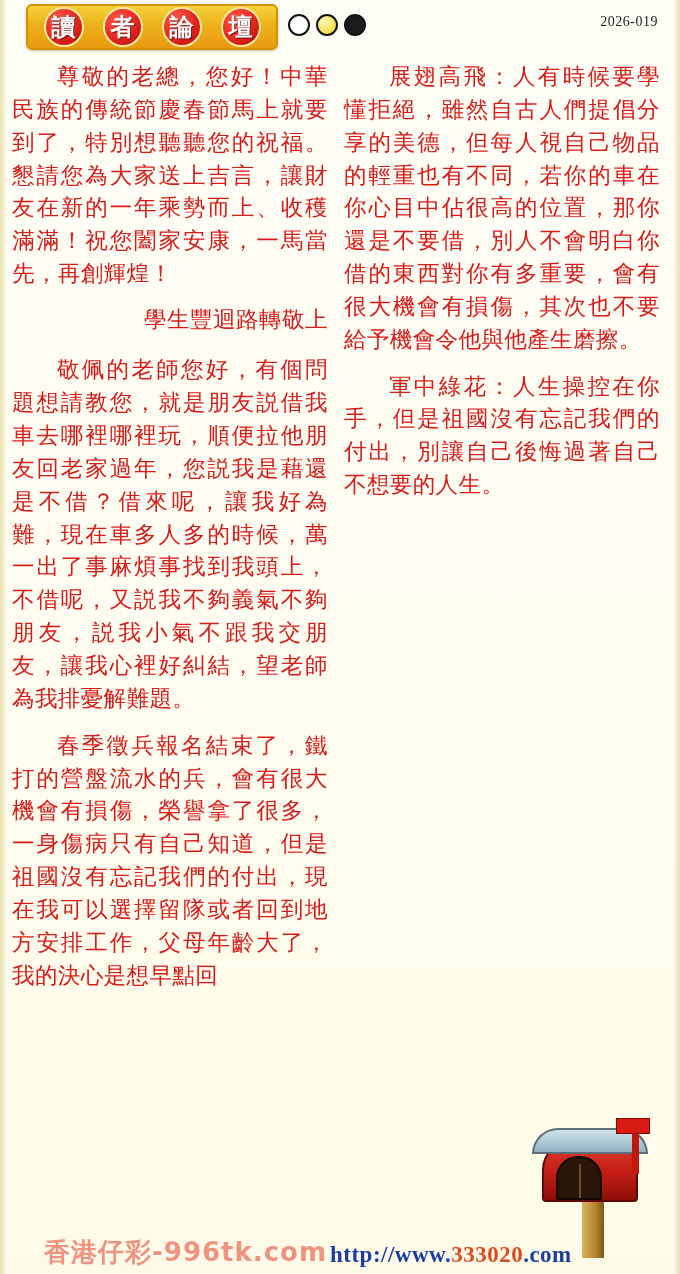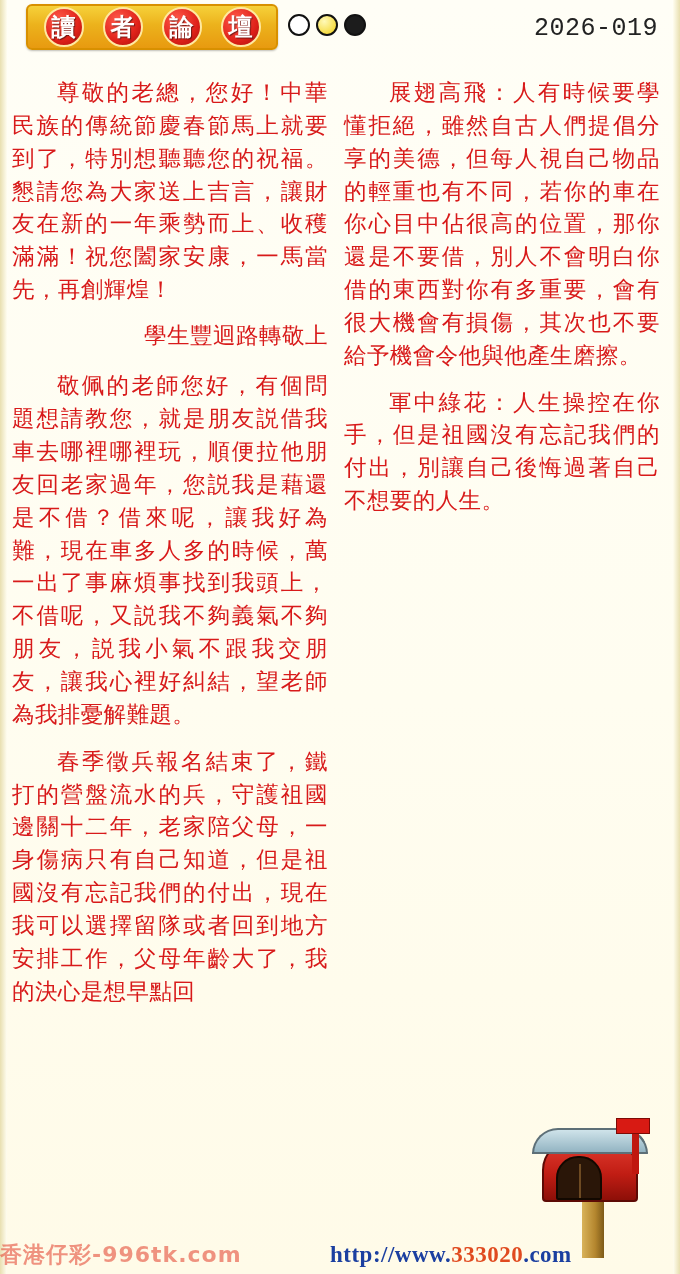--- a/index.html
+++ b/index.html
@@ -66,30 +66,30 @@
     border: 2px solid #111;
     background: #fff;
   }
   .dot.d1 { left: 288px; }
   .dot.d2 { left: 316px; background: radial-gradient(circle at 35% 30%, #fff9b8, #f2d118); }
   .dot.d3 { left: 344px; background: #1c1c1c; }
 
   #issue {
     position: absolute;
     right: 22px; top: 14px;
-    font-size: 25px;
+    font-size: 14px;
     color: #222;
     letter-spacing: .5px;
-    font-family: Liberation Mono, monospace;
+    font-family: Liberation Serif, serif;
   }
 
   
   .col {
     position: absolute;
-    top: 76px;
+    top: 60px;
     width: 316px;
     font-family: "DejaVu Sans", sans-serif;
   }
   #col-left  { left: 12px; }
   #col-right { left: 344px; }
 
   .para {
     font-size: 22.5px;
     line-height: 1.46;
     color: #d81a1a;
@@ -163,26 +163,27 @@
     left: 96px; top: 0px;
     width: 34px; height: 16px;
     background: #d81a13;
     border: 1px solid #7d0a05;
   }
 
   
   #wm-left {
     position: absolute;
     left: 0; bottom: 4px;
-    font-size: 22px;
+    font-size: 26px;
     font-weight: bold;
     color: rgba(225,60,40,.55);
     letter-spacing: 1px;
     white-space: nowrap;
     font-family: "DejaVu Sans", sans-serif;
+    padding-left: 44px;
   }
   #wm-url {
     position: absolute;
     left: 330px; bottom: 6px;
     font-size: 23px;
     font-weight: bold;
     font-family: "Liberation Serif", serif;
     color: #e04a1f;
     letter-spacing: .5px;
     white-space: nowrap;
@@ -206,21 +207,21 @@
     <div class="dot d1"></div>
     <div class="dot d2"></div>
     <div class="dot d3"></div>
     <div id="issue">2026-019</div>
   </div>
 
   <div class="col" id="col-left">
     <p class="para">尊敬的老總，您好！中華民族的傳統節慶春節馬上就要到了，特別想聽聽您的祝福。懇請您為大家送上吉言，讓財友在新的一年乘勢而上、收穫滿滿！祝您闔家安康，一馬當先，再創輝煌！</p>
     <p class="sign">學生豐迴路轉敬上</p>
     <p class="para">敬佩的老師您好，有個問題想請教您，就是朋友説借我車去哪裡哪裡玩，順便拉他朋友回老家過年，您説我是藉還是不借？借來呢，讓我好為難，現在車多人多的時候，萬一出了事麻煩事找到我頭上，不借呢，又説我不夠義氣不夠朋友，説我小氣不跟我交朋友，讓我心裡好糾結，望老師為我排憂解難題。</p>
-    <p class="para">春季徵兵報名結束了，鐵打的營盤流水的兵，守護祖國邊關十二年，老家陪父母，一身傷病只有自己知道，但是祖國沒有忘記我們的付出，現在我可以選擇留隊或者回到地方安排工作，父母年齡大了，我的決心是想早點回</p>
+    <p class="para">春季徵兵報名結束了，鐵打的營盤流水的兵，會有很大機會有損傷，榮譽拿了很多，一身傷病只有自己知道，但是祖國沒有忘記我們的付出，現在我可以選擇留隊或者回到地方安排工作，父母年齡大了，我的決心是想早點回</p>
   </div>
 
   <div class="col" id="col-right">
     <p class="para">展翅高飛：人有時候要學懂拒絕，雖然自古人們提倡分享的美德，但每人視自己物品的輕重也有不同，若你的車在你心目中佔很高的位置，那你還是不要借，別人不會明白你借的東西對你有多重要，會有很大機會有損傷，其次也不要給予機會令他與他產生磨擦。</p>
     <p class="para">軍中綠花：人生操控在你手，但是祖國沒有忘記我們的付出，別讓自己後悔過著自己不想要的人生。</p>
   </div>
 
   <div id="mailbox">
     <div class="post"></div>
     <div class="body"></div>

